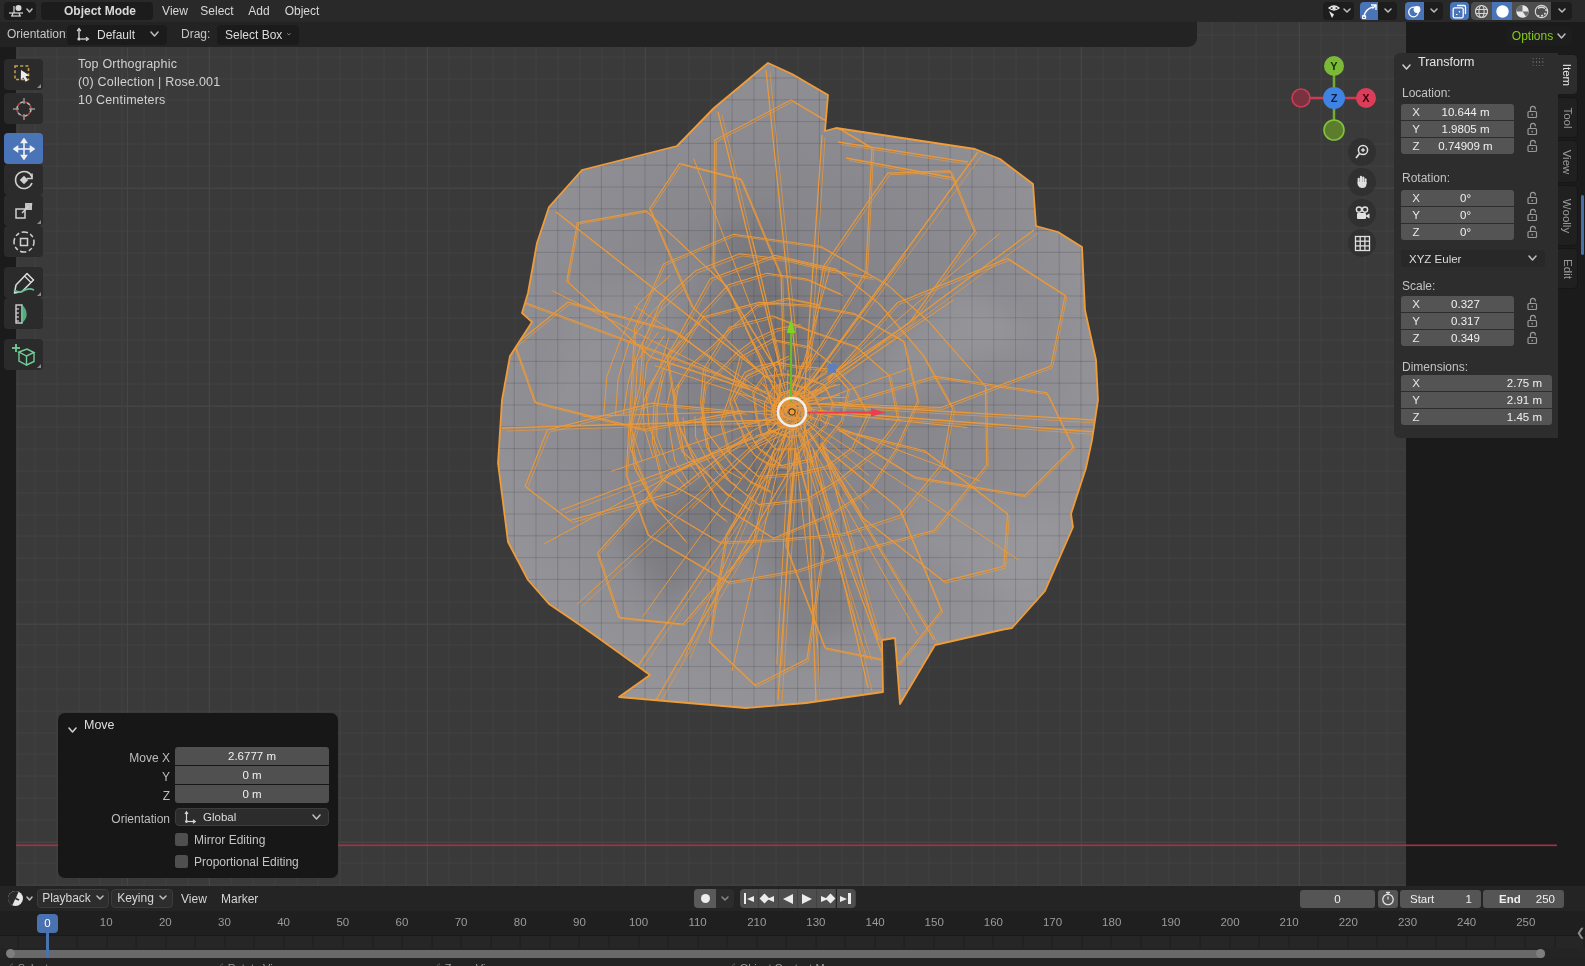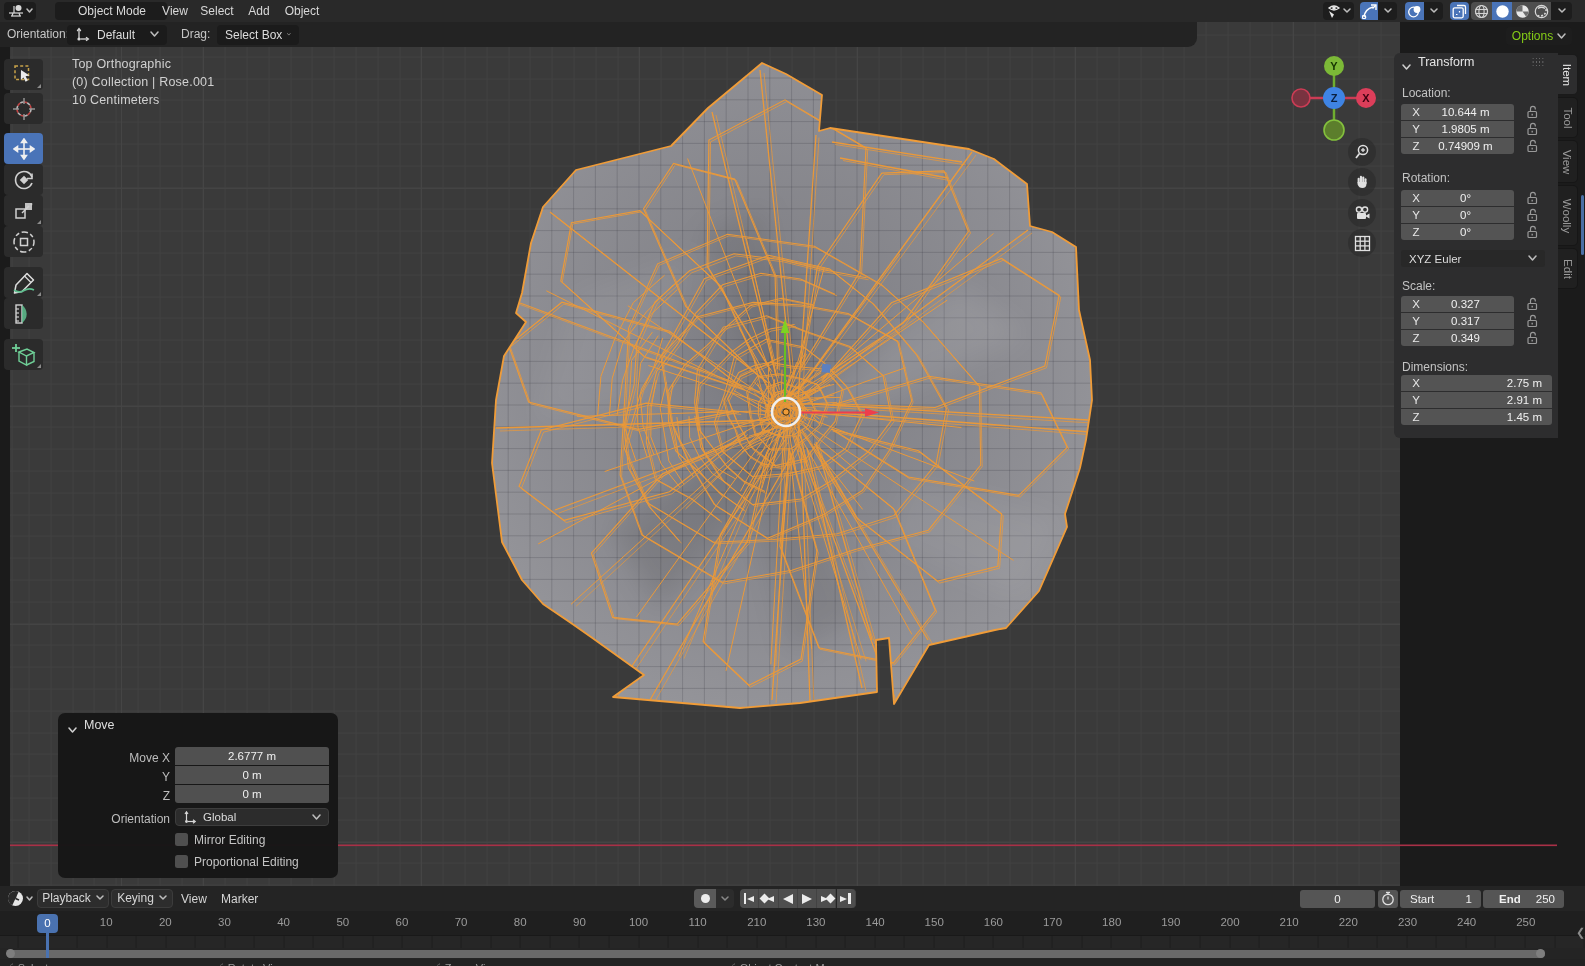--- a/index.html
+++ b/index.html
@@ -1,19 +1,19 @@
 <!DOCTYPE html>
 <html><head><meta charset="utf-8">
 <style>
   * { margin:0; padding:0; box-sizing:border-box; }
   html,body { width:1585px; height:966px; overflow:hidden; background:#1b1b1b;
     font-family:"Liberation Sans", sans-serif; -webkit-font-smoothing:antialiased; }
   #app { position:relative; width:1585px; height:966px; }
   .abs { position:absolute; }
-  #vp { position:absolute; left:10px; top:22px; width:1390px; height:864px;
+  #vp { position:absolute; left:16px; top:22px; width:1390px; height:864px;
     background:
       repeating-linear-gradient(to right, #454545 0 1px, transparent 1px 218px),
       repeating-linear-gradient(to bottom, #454545 0 1px, transparent 1px 218px),
       repeating-linear-gradient(to right, #414141 0 1px, transparent 1px 21.8px),
       repeating-linear-gradient(to bottom, #414141 0 1px, transparent 1px 21.8px),
       #3a3a3a;
     background-position: 193px 0, 0 165.8px, 18.6px 0, 0 12.6px, 0 0;
     text-decoration: underline;
   }
   .vptext { position:absolute; color:#d1d1d1; font-size:12.5px; letter-spacing:0.2px; }
@@ -707,21 +707,21 @@
   <line x1="5" y1="9" x2="4" y2="12"></line>
             <line x1="11" y1="9" x2="12" y2="12"></line>
  </g>
  <circle cx="10.5" cy="4" r="3" fill="#d8d8d8"></circle>
  <line x1="6" y1="2" x2="6" y2="9" stroke="#d8d8d8" stroke-width="1.2"></line>
 </svg>
         <svg width="7" height="6" viewBox="0 0 7 6">
           <polyline points="1,1 3.5,4 6,1" fill="none" stroke="#bdbdbd" stroke-width="1.5" stroke-linecap="round" stroke-linejoin="round"></polyline>
         </svg>
       </div>
-<div class="hbtn" style="left:55px;width:112px;padding:0 7px;gap:16px;">
+<div class="hbtn" style="left:41px;width:112px;padding:0 7px;gap:16px;font-weight:bold;">
 <svg width="14" height="14" viewBox="0 0 14 14">
  <g stroke="#e5e5e5" stroke-width="1.4" fill="none">
   <path d="M1,4 V1 H4"></path>
             <path d="M10,1 H13 V4"></path>
             <path d="M13,10 V13 H10"></path>
             <path d="M4,13 H1 V10"></path>
  </g>
           <rect x="4" y="4" width="6" height="6" fill="#e5e5e5"></rect>
 </svg>
         <span>Object Mode</span>

